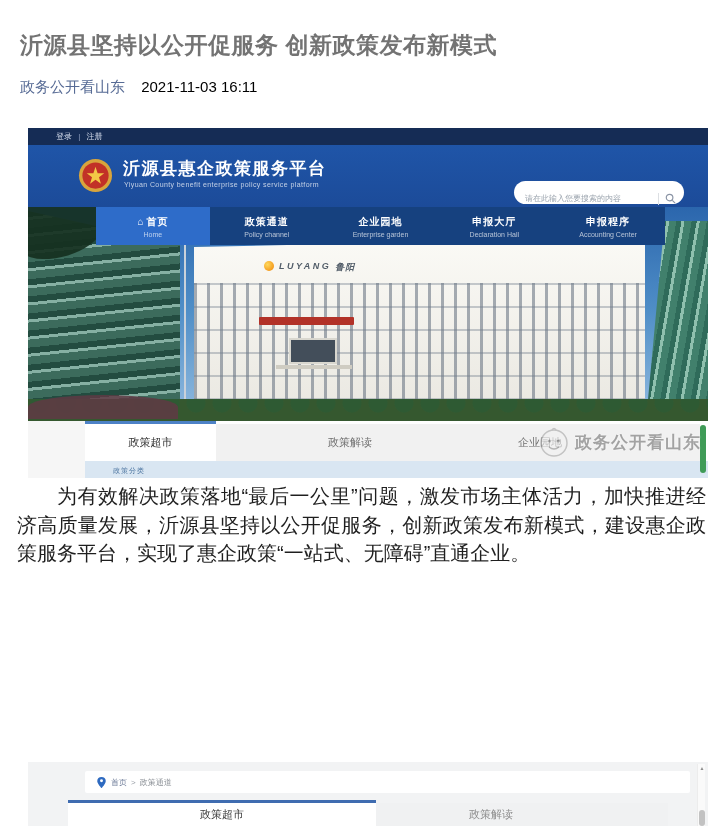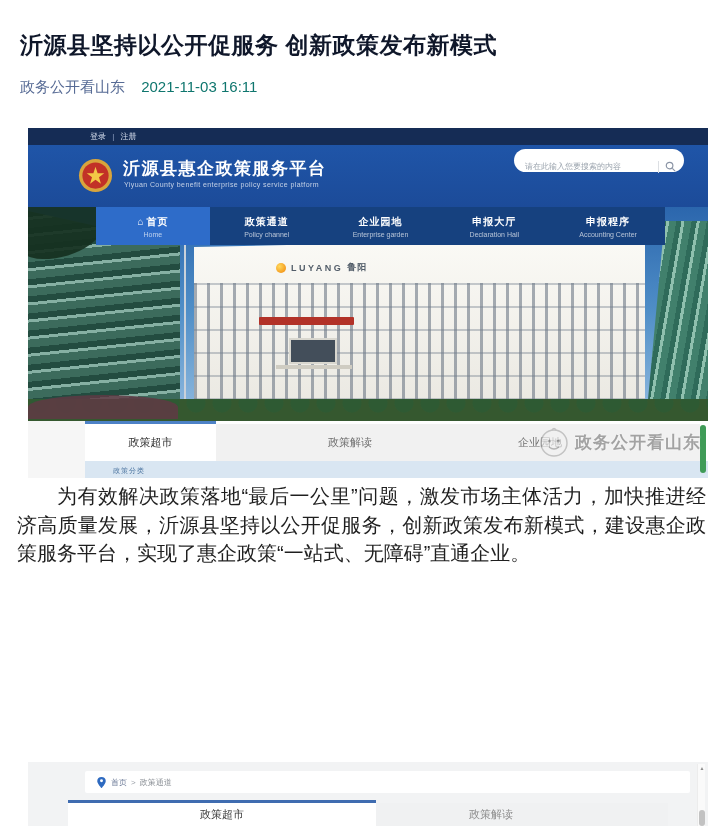--- a/index.html
+++ b/index.html
@@ -3,37 +3,37 @@
 <meta charset="utf-8">
 <style>
   * { margin:0; padding:0; box-sizing:border-box; }
   html,body { background:#fff; }
   .page {
     position:relative; width:720px; height:826px; overflow:hidden;
     background:#fff; font-family:"Liberation Sans","DejaVu Sans",sans-serif;
   }
   
   .title { position:absolute; left:20px; top:30px; width:685px;
-    font-size:23px; font-weight:700; color:#0f172a; letter-spacing:.5px; }
+    font-size:23px; font-weight:700; color:#737373; letter-spacing:.5px; }
   .meta { position:absolute; left:20px; top:78px; font-size:15px; }
   .meta .account { color:#576b95; cursor:pointer; }
-  .meta .date { color:#0f766e; margin-left:12px; }
+  .meta .date { color:#000000; margin-left:12px; }
 
   
   .shot1 { position:absolute; left:28px; top:128px; width:680px; height:350px; overflow:hidden; background:#fff; }
   .s1-topbar { position:absolute; left:0; top:0; width:680px; height:21px; background:#152c55;
-    color:#d7dfee; font-size:8px; line-height:17px; padding-left:62px; }
+    color:#d7dfee; font-size:8px; line-height:17px; padding-left:28px; }
   .s1-topbar span { cursor:pointer; }
   .s1-topbar .divider { margin:0 4px; color:#8fa0c0; cursor:default; }
   .s1-header { position:absolute; left:0; top:17px; width:680px; height:62px;
     background:linear-gradient(180deg,#1f55a8,#1c4b99); }
   .emblem { position:absolute; left:50px; top:13px; width:35px; height:35px; }
   .site-title { position:absolute; left:95px; top:12px; color:#fff; font-size:17px; font-weight:700; letter-spacing:1.5px; }
   .site-sub { position:absolute; left:96px; top:36px; color:rgba(255,255,255,.72); font-size:7px; letter-spacing:.4px; }
-  .searchbox { position:absolute; right:24px; top:4px; width:170px; height:23px; background:#fff;
+  .searchbox { position:absolute; right:24px; top:36px; width:170px; height:23px; background:#fff;
     border-radius:12px; display:flex; align-items:center; padding:12px 8px 0 11px; cursor:text; }
   .searchbox .ph { flex:1; font-size:8px; color:#9aa3ad; }
   .searchbox .sep { width:1px; height:12px; background:#dcdfe3; margin-right:6px; }
   .s1-nav { position:absolute; left:68px; top:79px; width:569px; height:38px; background:#16417f; display:flex; z-index:3; }
   .nav-item { flex:1; display:flex; flex-direction:column; align-items:center; justify-content:center; cursor:pointer; }
   .nav-item .zh { color:#fff; font-size:10px; font-weight:700; letter-spacing:1px; }
   .nav-item .en { color:rgba(255,255,255,.68); font-size:7px; margin-top:2px; }
   .nav-item.active { background:#2e6cc9; }
   .home-glyph { color:#fff; font-size:10px; margin-right:3px; line-height:10px; }
   .zh-row { display:flex; align-items:center; }
@@ -46,21 +46,21 @@
   .glass-left { position:absolute; left:0; top:4px; width:152px; height:210px;
     background:repeating-linear-gradient(174deg,#234c40 0 6px,#86b0a3 6px 9px,#3c6b5c 9px 17px);
     clip-path:polygon(0 0,100% 16%,100% 100%,0 100%); }
   .flagpole { position:absolute; left:156px; top:12px; width:2px; height:196px; background:#c9d1da; }
   .bldg-main { position:absolute; left:166px; top:30px; width:451px; height:184px;
     background:linear-gradient(180deg,#fbfaf6,#e9e7e0); clip-path:polygon(0 10px,100% 0,100% 100%,0 100%); }
   .bldg-windows { position:absolute; left:0; top:46px; width:451px; height:138px;
     background:
       repeating-linear-gradient(180deg, rgba(110,122,138,.38) 0 2px, transparent 2px 23px),
       repeating-linear-gradient(90deg, rgba(96,108,124,.55) 0 3px, transparent 3px 13px); }
-  .bldg-sign { position:absolute; left:82px; top:24px; display:flex; align-items:center; }
+  .bldg-sign { position:absolute; left:70px; top:24px; display:flex; align-items:flex-start;font-style:italic; }
   .flame { width:10px; height:10px; border-radius:50%;
     background:radial-gradient(circle at 35% 35%,#ffd95e,#f59d20 70%,#d97c12); margin-right:5px; }
   .sign-en { font-size:9px; font-weight:700; color:#525d69; letter-spacing:2.5px; }
   .sign-zh { font-size:9px; font-weight:700; color:#525d69; margin-left:4px; letter-spacing:1px; }
   .banner { position:absolute; left:65px; top:80px; width:95px; height:8px; background:#b23228; border-radius:1px; }
   .entrance { position:absolute; left:95px; top:101px; width:48px; height:26px; background:#434e5a;
     border:2px solid #d9d7cf; }
   .steps { position:absolute; left:82px; top:128px; width:76px; height:4px; background:#cfccc2; }
   .glass-right { position:absolute; right:0; top:14px; width:62px; height:200px;
     background:repeating-linear-gradient(100deg,#2f6b5a 0 5px,#8fc0ae 5px 8px,#41806c 8px 15px);

